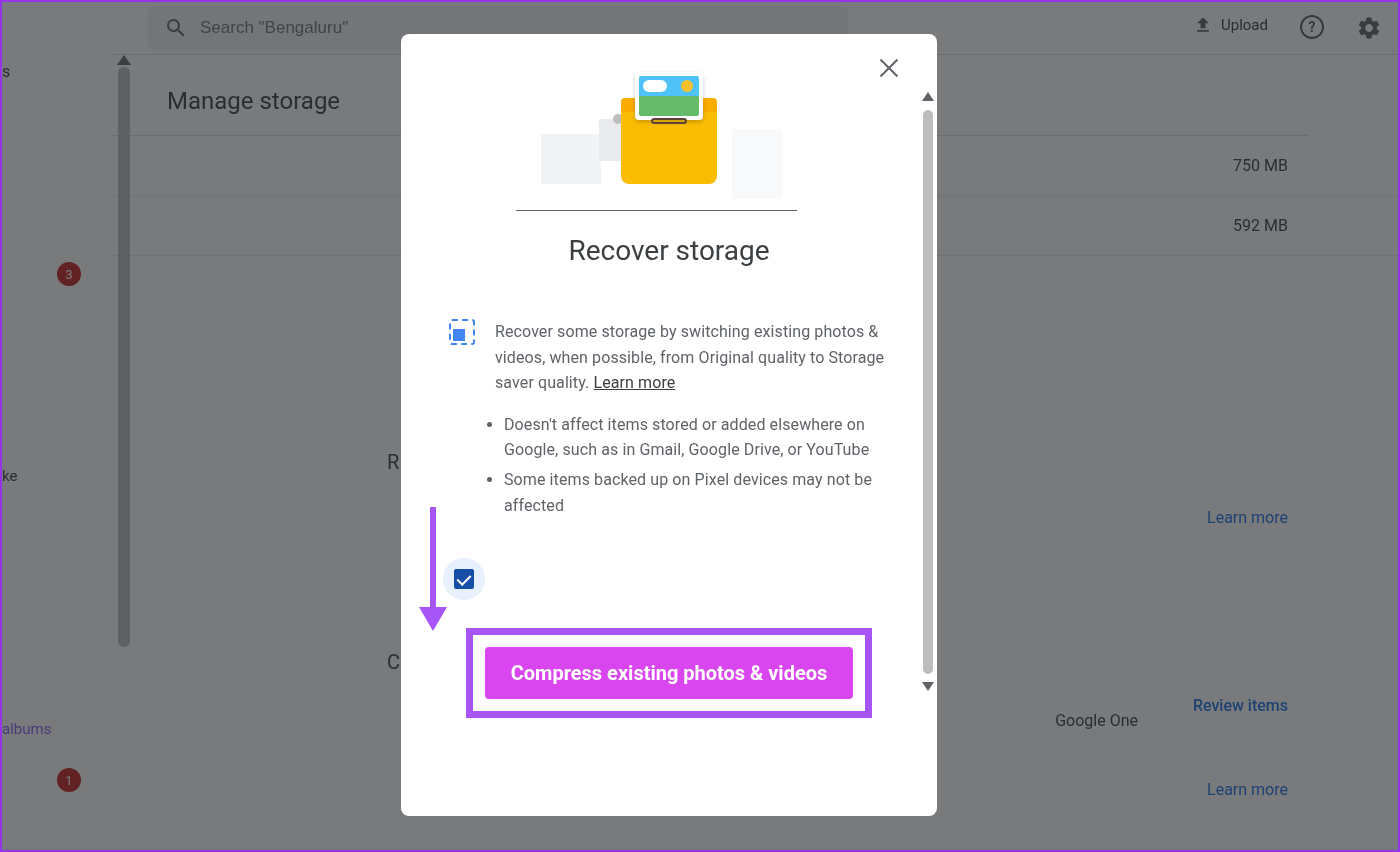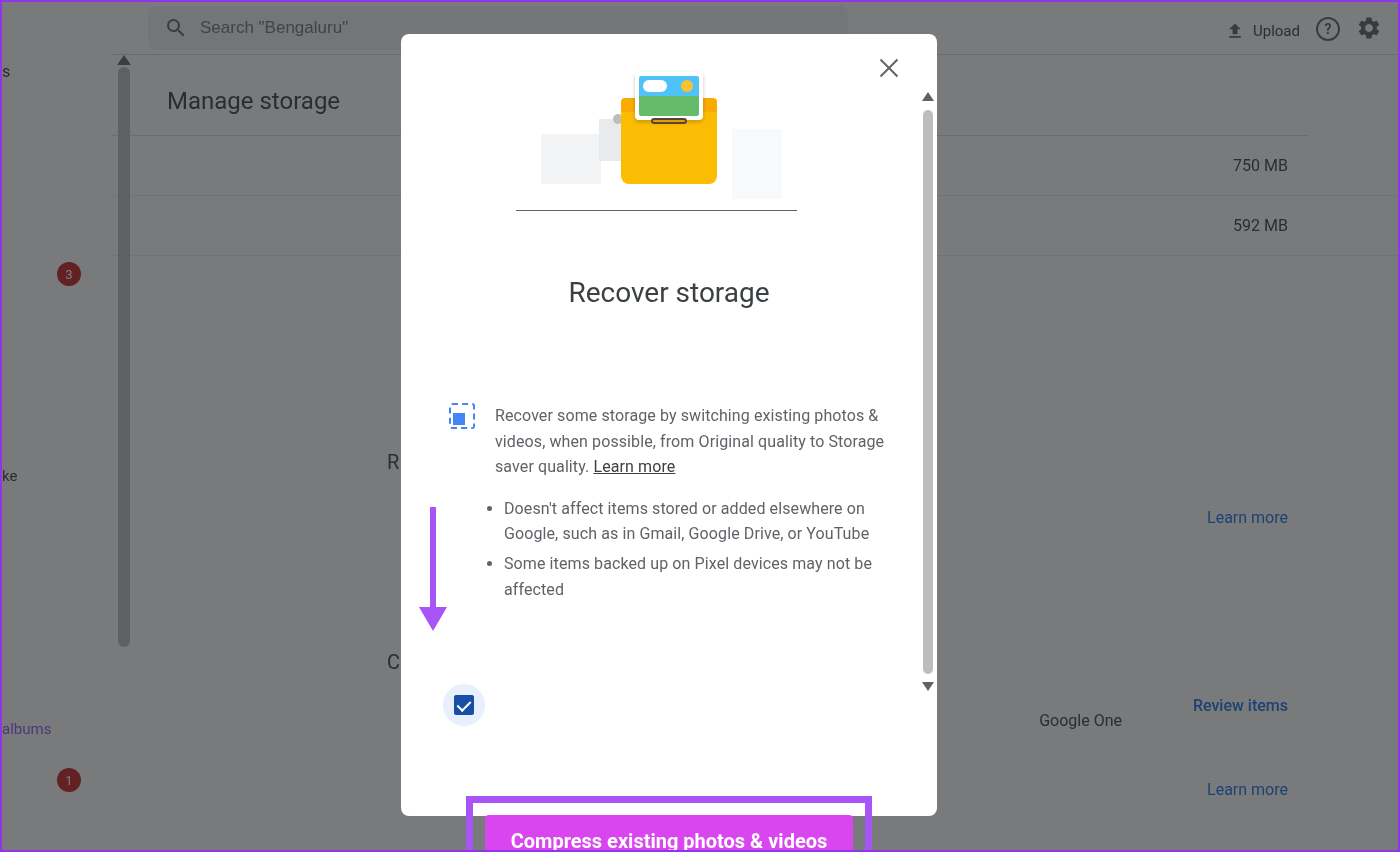--- a/index.html
+++ b/index.html
@@ -3,21 +3,21 @@
   <meta charset="utf-8">
   <style>
     * { margin: 0; padding: 0; box-sizing: border-box; }
     body { font-family: 'Google Sans', Roboto, Arial, sans-serif; background: #fff; overflow: hidden; width: 1400px; height: 852px; position: relative; border: 2px solid #9333ea; }
     
     
     .header { height: 52px; display: flex; align-items: center; padding: 0 16px; gap: 16px; }
     .search-box { display: flex; align-items: center; background: #f1f3f4; border-radius: 8px; padding: 0 16px; height: 44px; flex: 0 0 700px; margin-left: 130px; }
     .search-icon-svg { width: 24px; height: 24px; fill: #5f6368; margin-right: 12px; }
     .search-input { border: none; background: transparent; font-size: 17px; color: #5f6368; outline: none; flex: 1; }
-    .header-right { margin-left: auto; display: flex; align-items: flex-end; gap: 16px; }
+    .header-right { margin-left: auto; display: flex; align-items: flex-start; gap: 32px; }
     .upload-btn { display: flex; align-items: center; gap: 8px; color: #3c4043; font-size: 15px; cursor: pointer; }
     .upload-icon-svg { width: 20px; height: 20px; fill: #5f6368; }
     .circle-icon { width: 24px; height: 24px; border: 2px solid #5f6368; border-radius: 50%; display: flex; align-items: center; justify-content: center; font-size: 14px; color: #5f6368; font-weight: bold; }
     .gear-icon-svg { width: 26px; height: 26px; fill: #5f6368; }
     
     
     .sidebar { position: absolute; left: 0; top: 60px; width: 100px; height: calc(100% - 60px); }
     .badge { position: absolute; background: #c5221f; color: #fff; border-radius: 50%; width: 24px; height: 24px; display: flex; align-items: center; justify-content: center; font-size: 13px; }
     .badge-3 { left: 55px; top: 200px; }
     .badge-1 { left: 55px; top: 706px; }
@@ -33,28 +33,28 @@
     
     .storage-row { display: flex; justify-content: flex-end; padding: 20px 110px 20px 55px; border-bottom: 1px solid #e8eaed; }
     .storage-size { font-size: 16px; color: #3c4043; }
     
     .section-r { position: absolute; left: 275px; top: 395px; font-size: 20px; color: #3c4043; }
     .section-c { position: absolute; left: 275px; top: 595px; font-size: 20px; color: #3c4043; }
     
     .learn-link { color: #1a73e8; font-size: 16px; cursor: pointer; }
     .learn-1 { position: absolute; right: 110px; top: 453px; }
     .review-link { color: #1a73e8; font-size: 16px; cursor: pointer; position: absolute; right: 110px; top: 641px; font-weight: 500;}
-    .google-one { position: absolute; right: 276px; top: 656px; font-size: 16px; color: #3c4043; }
+    .google-one { position: absolute; right: 260px; top: 656px; font-size: 16px; color: #3c4043; }
     .learn-2 { position: absolute; right: 110px; top: 725px; }
     
     
     .overlay { position: absolute; inset: 0; background: rgba(32,33,36,0.6); z-index: 10; }
     
     
-    .modal { position: absolute; left: 399px; top: 32px; width: 536px; height: 782px; background: #fff; border-radius: 8px; z-index: 20; padding: 24px; display: flex; flex-direction: column; gap: 42px; }
+    .modal { position: absolute; left: 399px; top: 32px; width: 536px; height: 782px; background: #fff; border-radius: 8px; z-index: 20; padding: 24px; display: flex; flex-direction: column; }
     .modal-close { position: absolute; right: 36px; top: 22px; width: 24px; height: 24px; cursor: pointer; }
     .modal-close::before, .modal-close::after { content: ''; position: absolute; left: 11px; top: 0; width: 2px; height: 24px; background: #5f6368; }
     .modal-close::before { transform: rotate(45deg); }
     .modal-close::after { transform: rotate(-45deg); }
     .modal-scroll-thumb { position: absolute; right: 4px; top: 76px; width: 10px; height: 564px; background: #bdbdbd; border-radius: 5px; }
     .modal-arrow-up { position: absolute; right: 3px; top: 58px; width: 0; height: 0; border-left: 6px solid transparent; border-right: 6px solid transparent; border-bottom: 9px solid #5f6368; }
     .modal-arrow-down { position: absolute; right: 3px; top: 648px; width: 0; height: 0; border-left: 6px solid transparent; border-right: 6px solid transparent; border-top: 9px solid #5f6368; }
     
     .modal-hero { display: flex; justify-content: center; margin-top: 50px; }
     .hero-box { width: 96px; height: 76px; background: #fbbc04; border-radius: 4px 4px 8px 8px; position: relative; }

